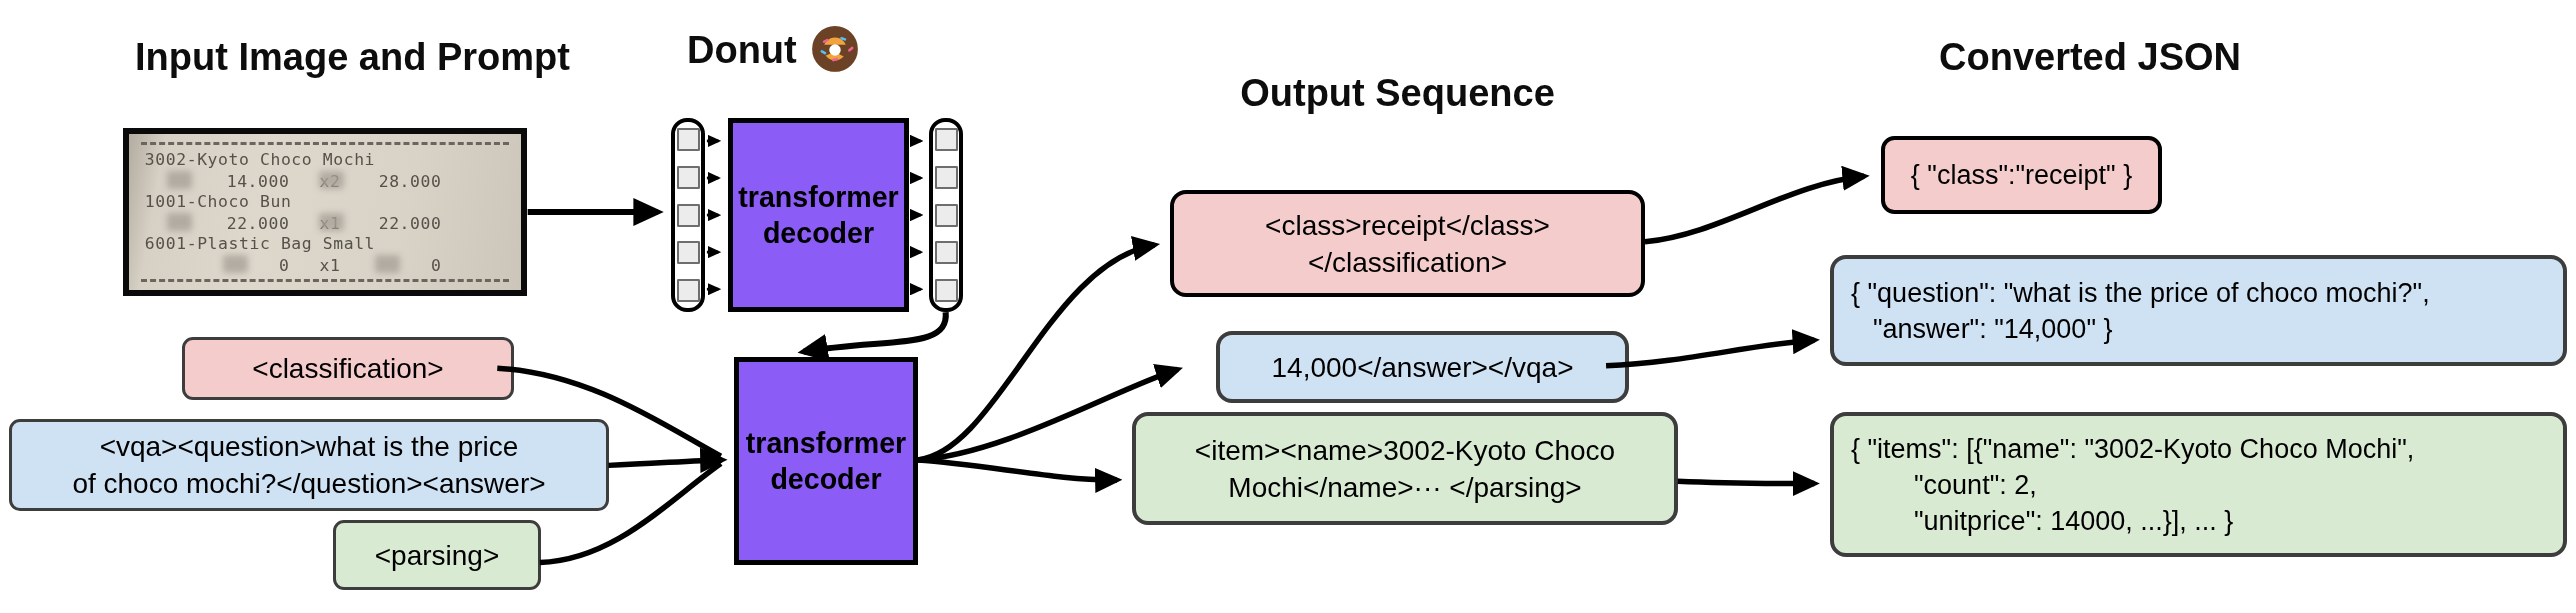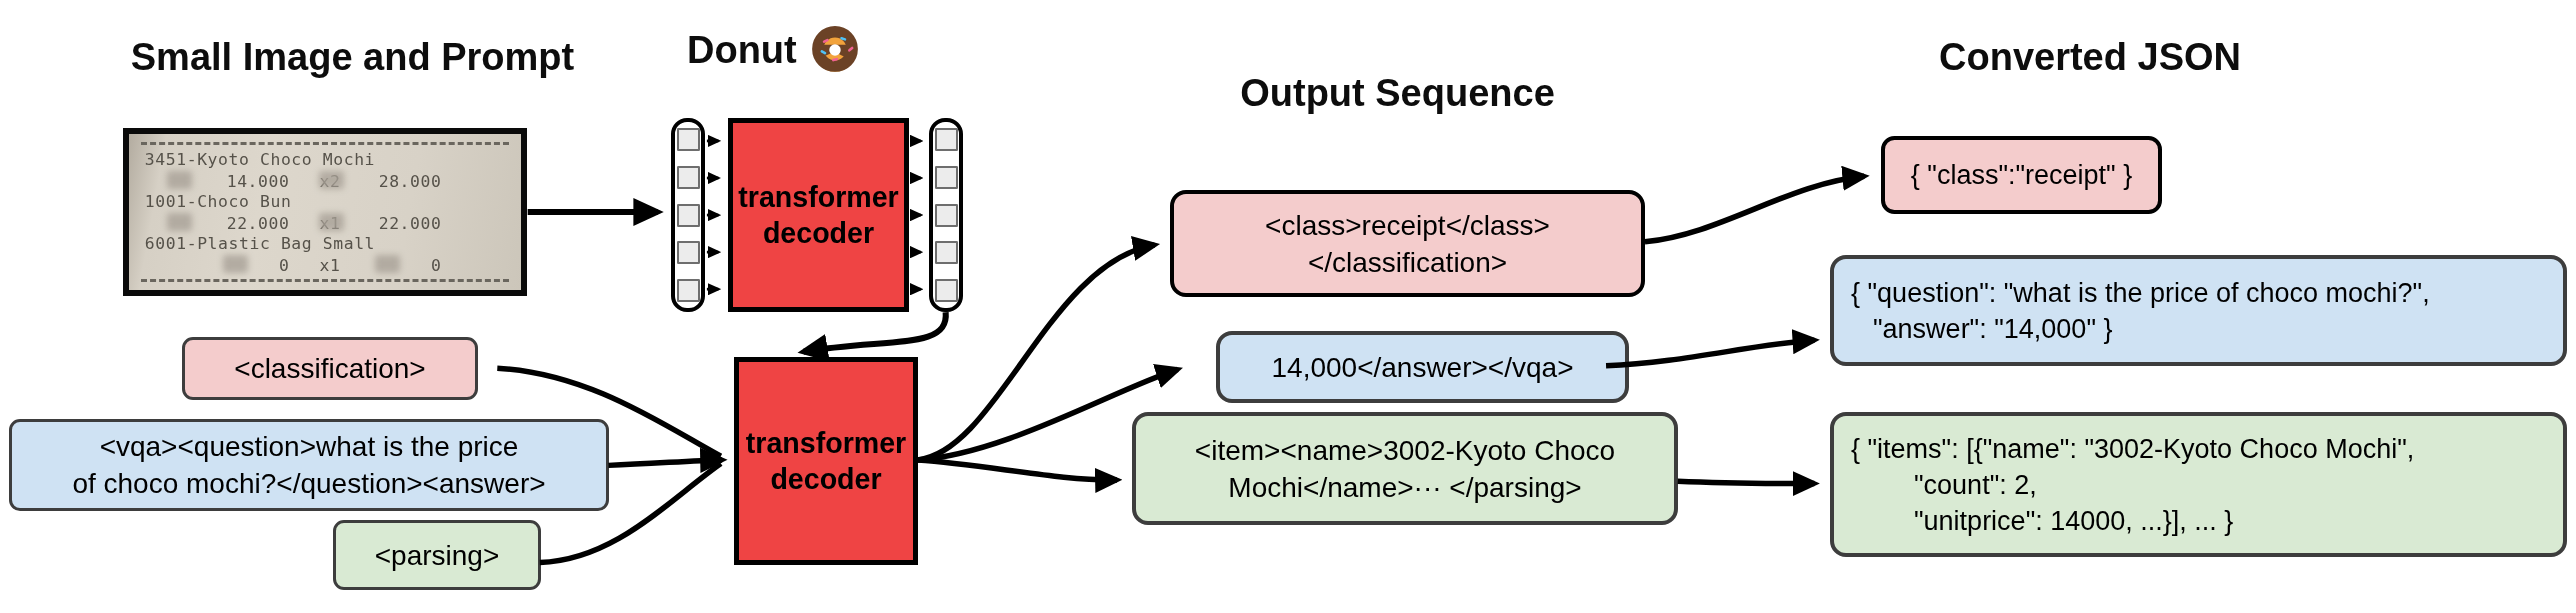--- a/index.html
+++ b/index.html
@@ -32,21 +32,21 @@
   .b1{left:29px;} .b2{left:181px;}
   
   .tokcol{
     position:absolute;width:34px;height:194px;border:4.9px solid #000;border-radius:16px;
     background:#fff;box-sizing:border-box;display:flex;flex-direction:column;
     align-items:center;justify-content:space-between;padding:6px 0;
   }
   .tok{width:23px;height:23px;background:#ececec;border:2.4px solid #6e6e6e;
        box-sizing:border-box;border-radius:1.2px;}
   .modelbox{
-    position:absolute;background:#ef4444;border:5.5px solid #000;box-sizing:border-box;
+    position:absolute;background:#8b5cf6;border:5.5px solid #000;box-sizing:border-box;
     display:flex;flex-direction:column;align-items:center;justify-content:center;
     font-weight:bold;font-size:28.6px;line-height:36px;text-align:center;
   }
   
   .dbox{
     position:absolute;box-sizing:border-box;display:flex;flex-direction:column;
     align-items:center;justify-content:center;font-size:28px;line-height:37px;
     border:3.6px solid #3d3d3d;border-radius:11px;z-index:2;white-space:nowrap;
   }
   .dbox.blackbd{border-color:#000;text-align:right;}
@@ -63,21 +63,21 @@
   .ind2{padding-left:63px;}
   
   #arrows{position:absolute;left:0;top:0;z-index:3;pointer-events:none;}
   .donut-icon{width:52px;height:52px;}
 </style>
 </head>
 <body>
 
 <div id="canvas">
 
-  <div class="heading" style="left:91px;top:36px;width:523px;">Small Image and Prompt</div>
+  <div class="heading" style="left:91px;top:36px;width:523px;">Input Image and Prompt</div>
 
   <div class="heading donut-head" style="left:687px;top:24px;width:377px;">
     <span>Donut</span>
     <svg class="donut-icon" viewBox="0 0 100 100">
       <circle cx="50" cy="52" r="40" fill="#F2A33C"></circle>
       <circle cx="50" cy="48" r="33" fill="none" stroke="#6B4226" stroke-width="22"></circle>
       <path d="M12,55 Q25,66 38,58 Q50,52 62,60 Q76,68 88,55 L88,40 L12,40 Z" fill="#6B4226"></path>
       <circle cx="50" cy="50" r="11" fill="#ffffff"></circle>
       <rect x="26" y="30" width="12" height="5" rx="2.5" fill="#F06292" transform="rotate(-25 32 32)"></rect>
       <rect x="60" y="26" width="12" height="5" rx="2.5" fill="#4FC3F7" transform="rotate(18 66 28)"></rect>
@@ -86,21 +86,21 @@
       <rect x="44" y="66" width="12" height="5" rx="2.5" fill="#F06292" transform="rotate(-15 50 68)"></rect>
     </svg>
   </div>
 
   <div class="heading" style="left:1185px;top:36px;width:425px;margin-top:36px;">Output Sequence</div>
 
   <div class="heading" style="left:1847px;top:36px;width:486px;">Converted JSON</div>
 
   <div class="receipt">
     <div class="r-dash"></div>
-    <div class="r-name">3451-Kyoto Choco Mochi</div>
+    <div class="r-name">3002-Kyoto Choco Mochi</div>
     <div class="r-price">
       <span class="r-blur b1"></span>
       <span class="r-unit">14.000</span>
       <span class="r-qty">x2</span>
       <span class="r-blur b2"></span>
       <span class="r-total">28.000</span>
     </div>
     <div class="r-name">1001-Choco Bun</div>
     <div class="r-price">
       <span class="r-blur b1"></span>
@@ -139,21 +139,21 @@
     <div class="tok"></div>
     <div class="tok"></div>
     <div class="tok"></div>
   </div>
 
   <div class="modelbox" style="left:734px;top:357px;width:184px;height:208px;">
     <div>transformer</div>
     <div>decoder</div>
   </div>
 
-  <div class="dbox" style="left: 182px; top: 337px; width: 296px; height: 63px; background-color: rgb(244, 204, 204);">
+  <div class="dbox" style="left: 182px; top: 337px; width: 332px; height: 63px; background-color: rgb(244, 204, 204);">
     <div>&lt;classification&gt;</div>
   </div>
 
   <div class="dbox" style="left: 9px; top: 419px; width: 600px; height: 92px; background-color: rgb(207, 226, 243);">
     <div>&lt;vqa&gt;&lt;question&gt;what is the price</div>
     <div>of choco mochi?&lt;/question&gt;&lt;answer&gt;</div>
   </div>
 
   <div class="dbox" style="left: 333px; top: 520px; width: 208px; height: 70px; background-color: rgb(217, 234, 211);">
     <div>&lt;parsing&gt;</div>

